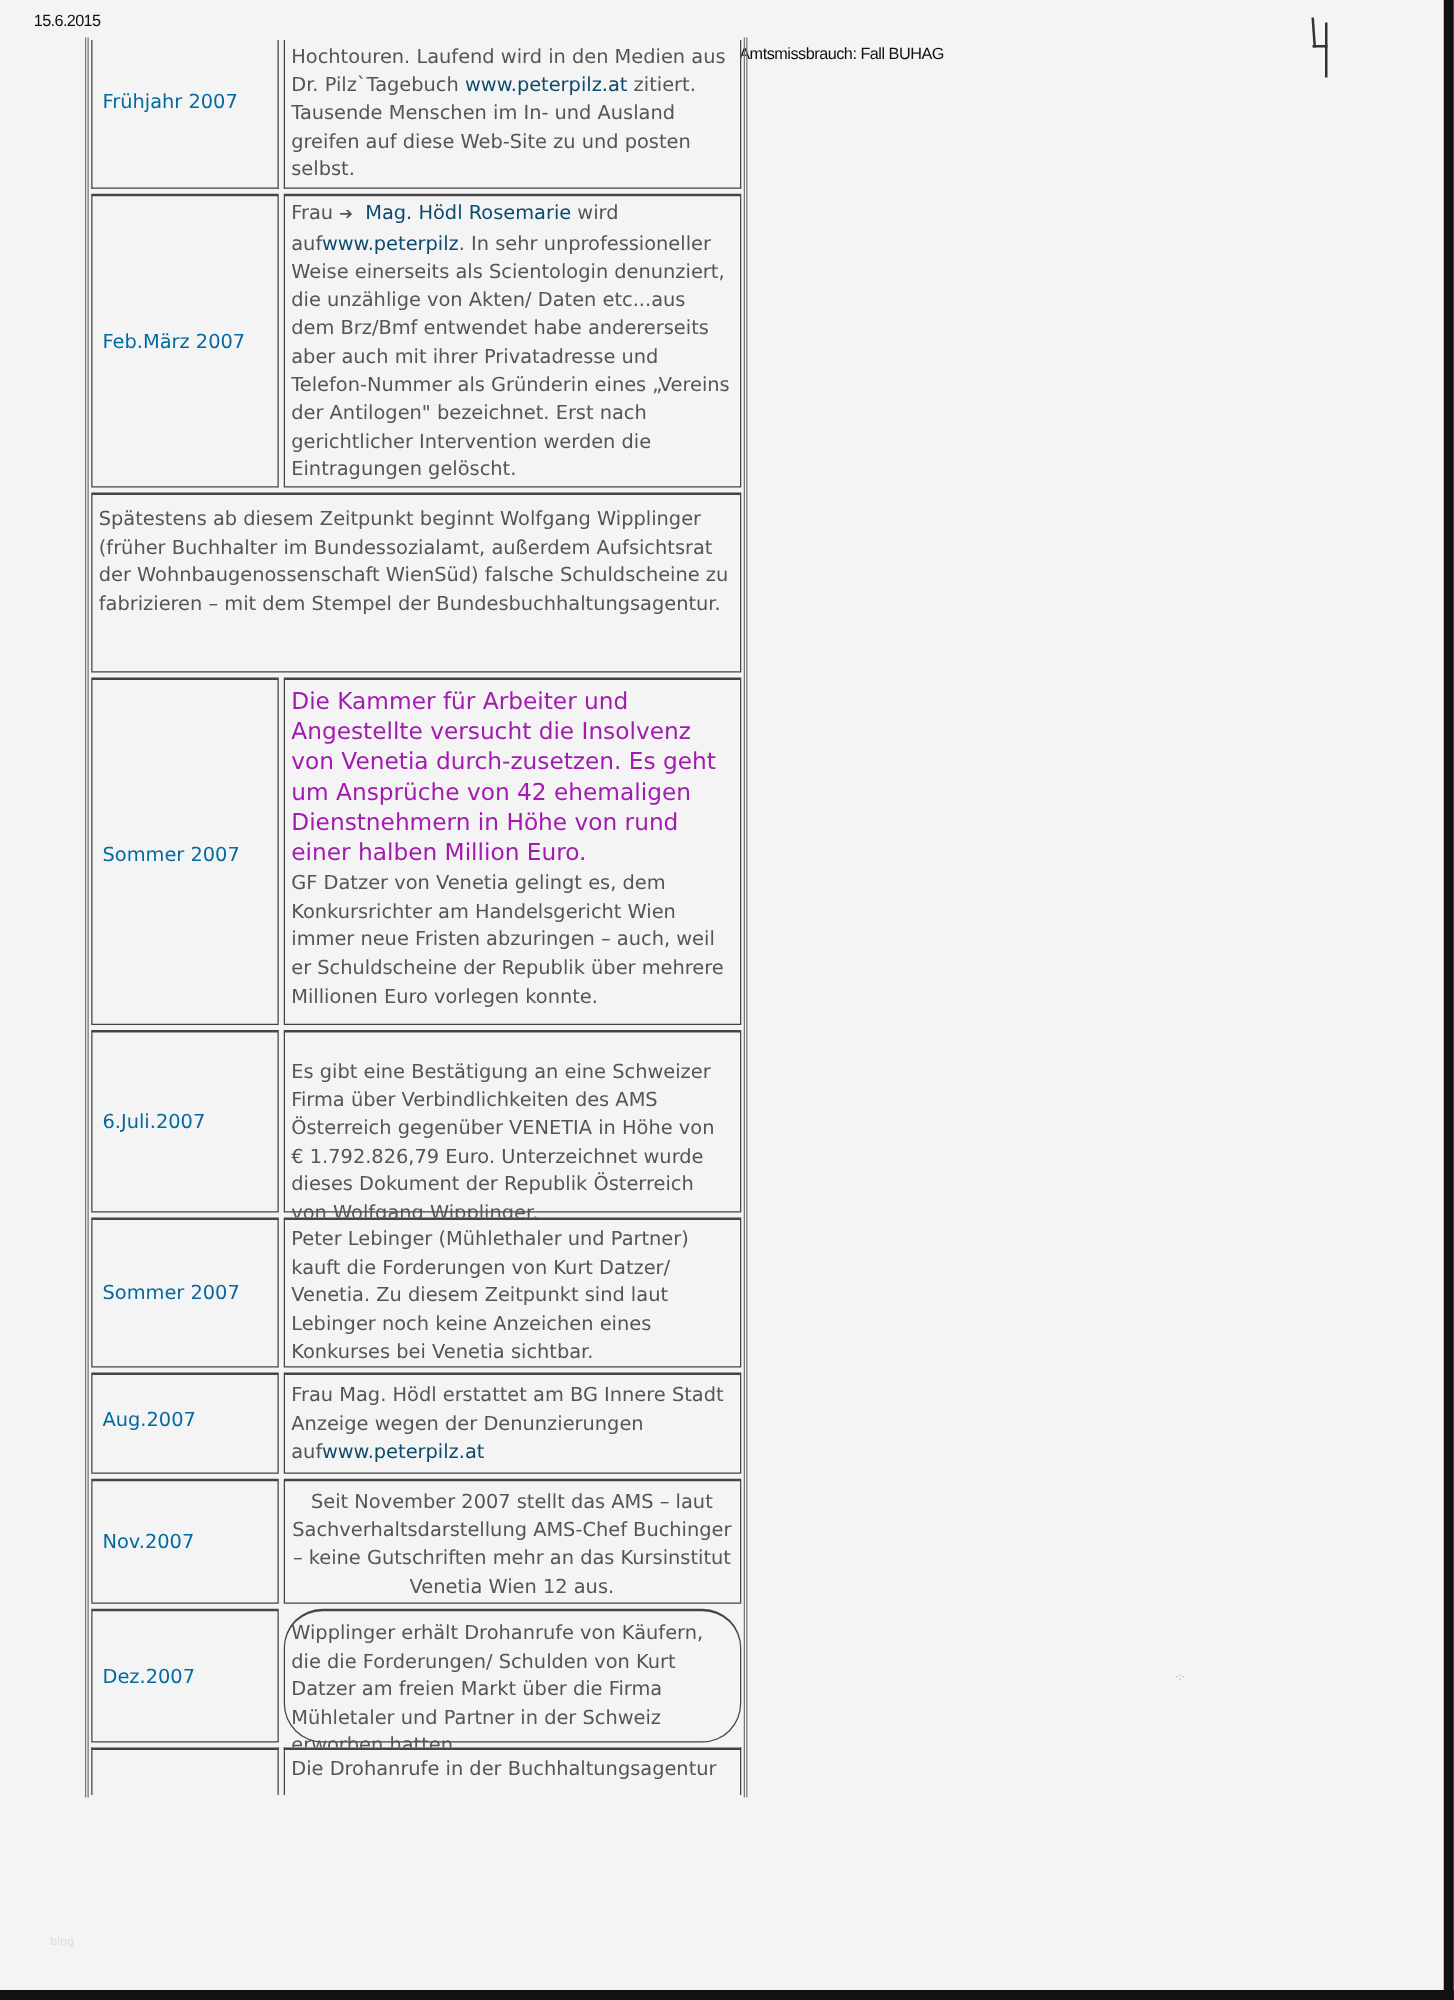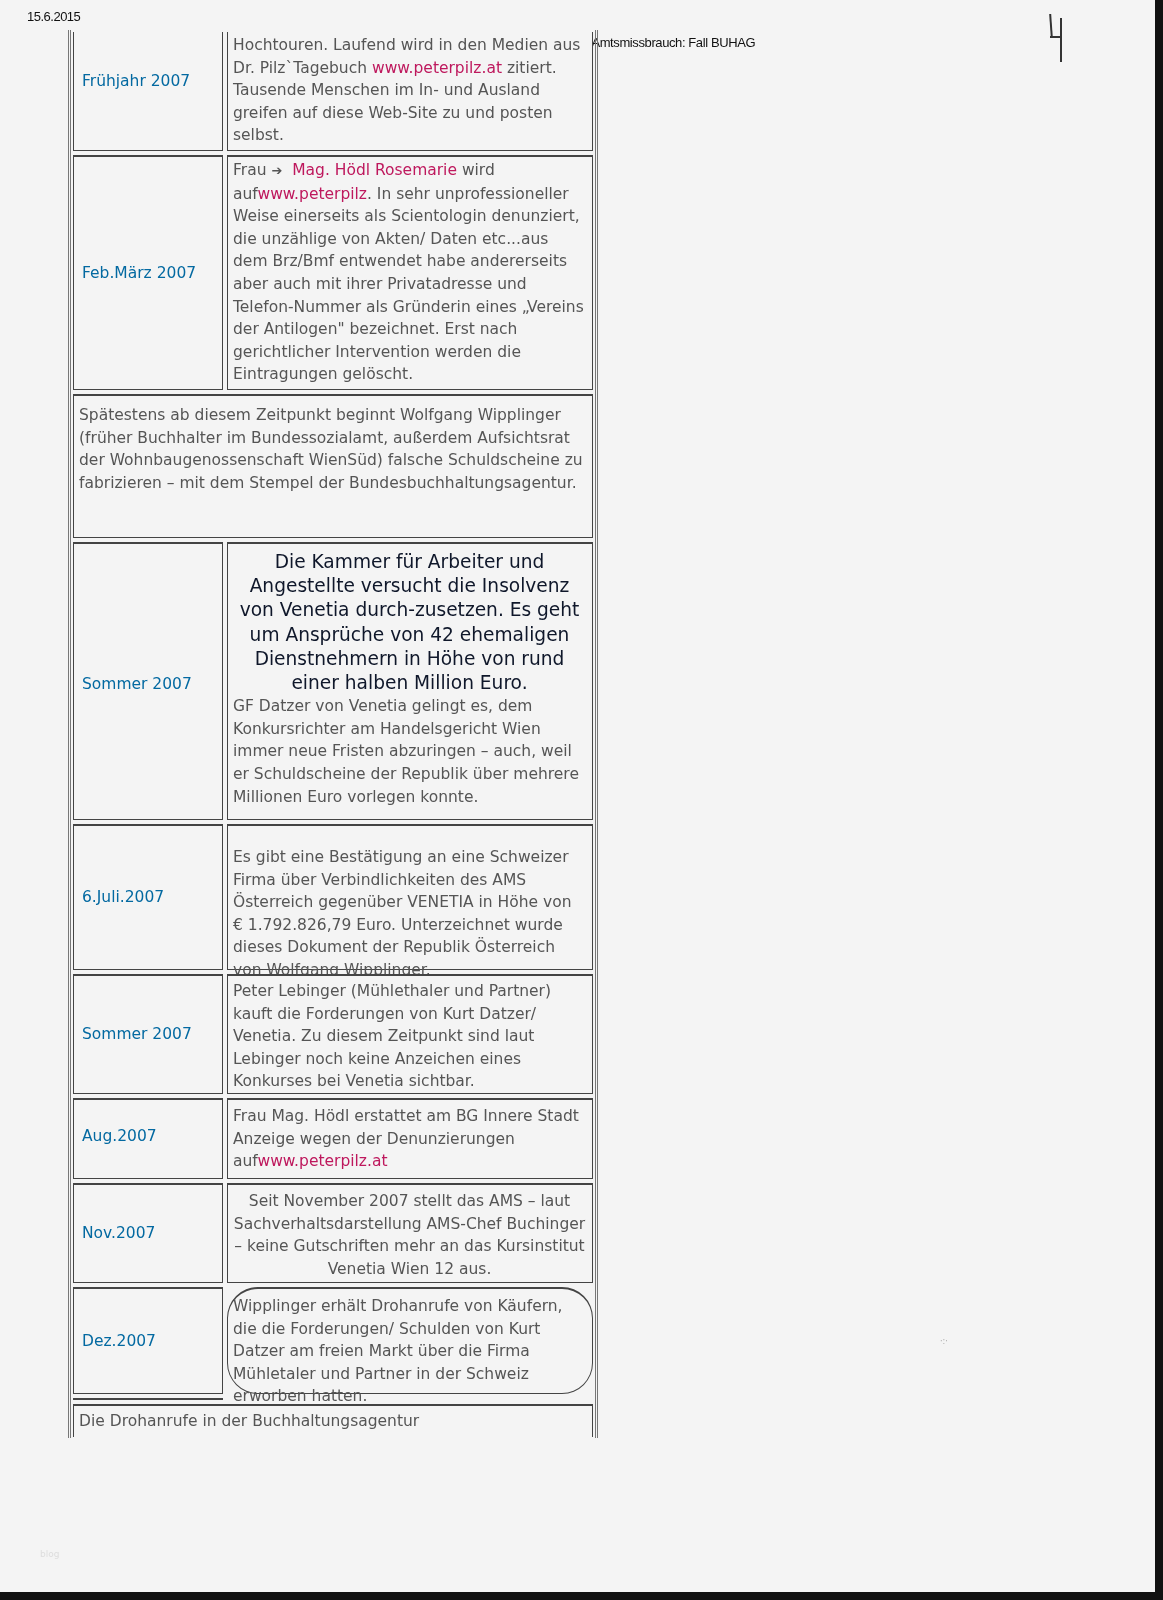--- a/index.html
+++ b/index.html
@@ -32,22 +32,22 @@
   }
   .cell-date {
     width: 150px; display: flex; align-items: center;
     padding: 0 6px 0 8px; font-size: 15.5px; line-height: 23px; color: #0369a1;
   }
   .cell-text {
     flex: 1; padding: 2px 6px 4px 5px; font-size: 15.5px; line-height: 22.6px; color: #555;
   }
   .row.first .cell-date, .row.first .cell-text { border-top: none; }
   .row.last .cell-date, .row.last .cell-text { border-bottom: none; }
-  .link { color: #be185d; text-align: right; }
-  .strong { font-size: 18.6px; line-height: 24.2px; color: #0f172a; text-align: center; }
+  .link { color: #0c4a6e; text-align: right; }
+  .strong { font-size: 18.6px; line-height: 24.2px; color: #a21caf; }
   .arrow { color: #555; font-size: 13px; }
 </style>
 </head>
 <body>
 
 <div class="edge-right"></div>
 <div class="edge-bottom"></div>
 
 <div class="print-date">15.6.2015</div>
 <div class="print-title">Saubere Hände - Verein zur Bekämpfung von Amtsmissbrauch: Fall BUHAG</div>
@@ -105,18 +105,18 @@
   <div class="row" style="height:104px;">
     <div class="cell-date">Nov.2007</div>
     <div class="cell-text" style="padding-top:5px;text-align:center;">Seit November 2007 stellt das AMS – laut Sachverhaltsdarstellung AMS-Chef Buchinger – keine Gutschriften mehr an das Kursinstitut Venetia Wien 12 aus.</div>
   </div>
 
   <div class="row" style="height:111px;">
     <div class="cell-date">Dez.2007</div>
     <div class="cell-text" style="padding-top:6px;border-radius:31px;">Wipplinger erhält Drohanrufe von Käufern, die die Forderungen/ Schulden von Kurt Datzer am freien Markt über die Firma Mühletaler und Partner in der Schweiz erworben hatten.</div>
   </div>
 
-  <div class="row last" style="height:42px;flex-direction:column;">
+  <div class="row last" style="height:42px;">
     <div class="cell-date"></div>
     <div class="cell-text" style="padding-top:4px;">Die Drohanrufe in der Buchhaltungsagentur</div>
   </div>
 
 </div>
 
 </body></html>

